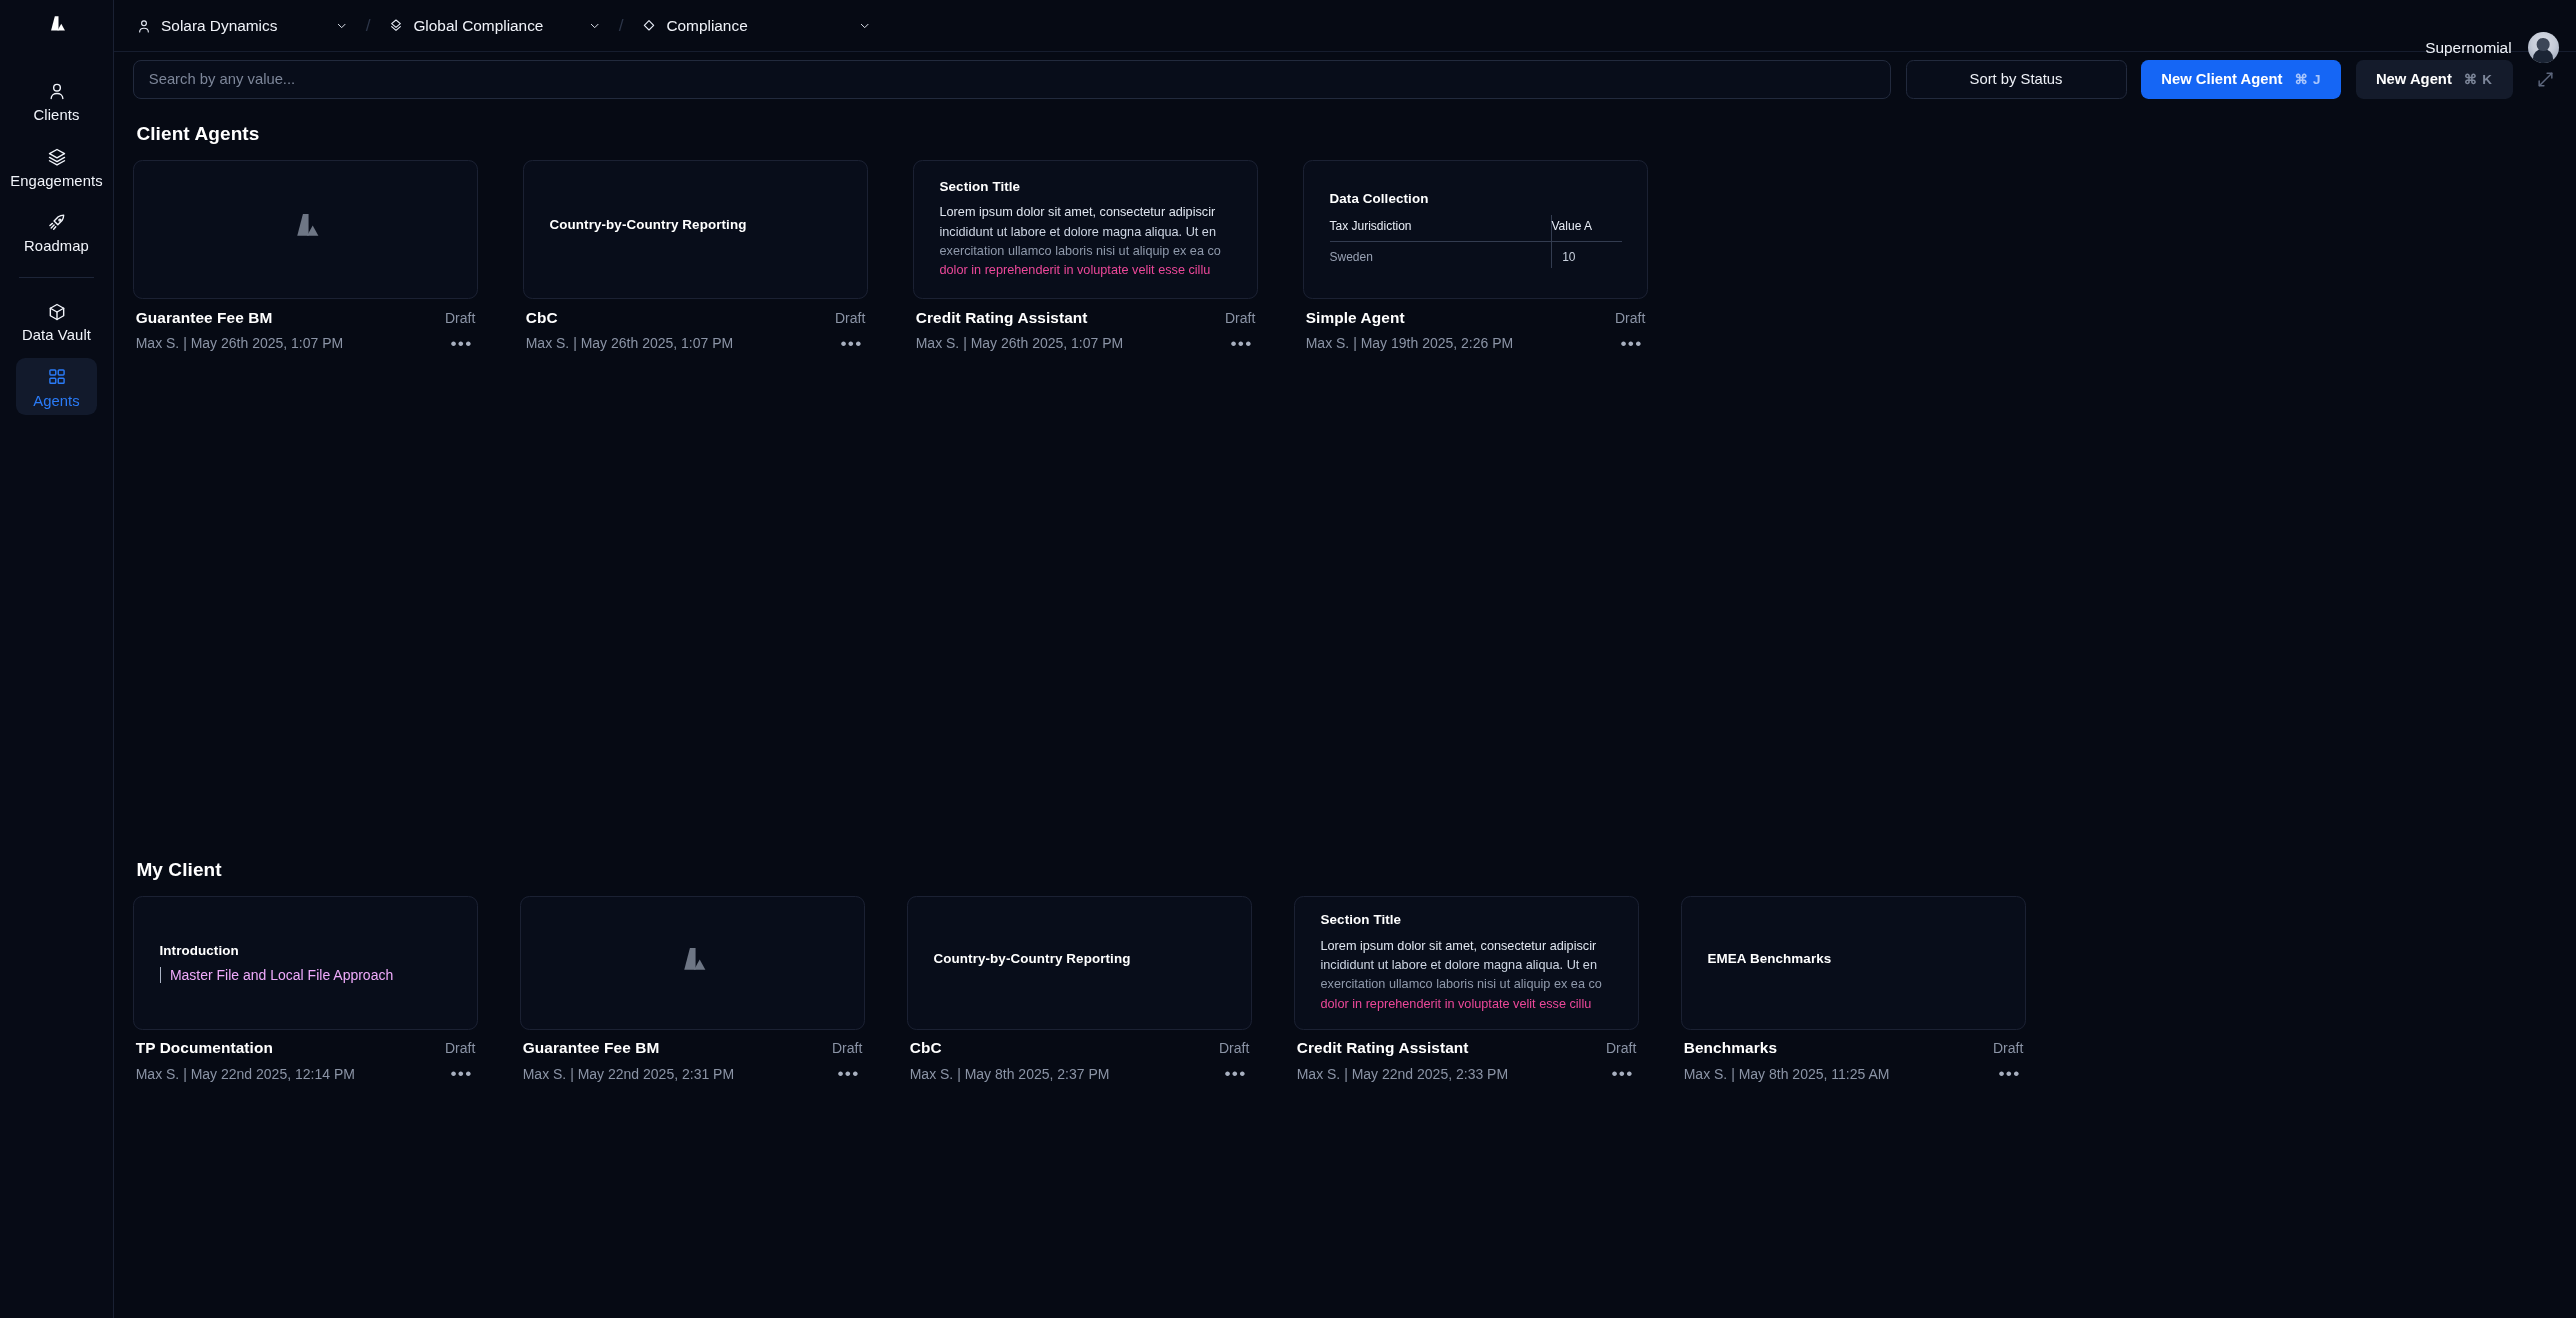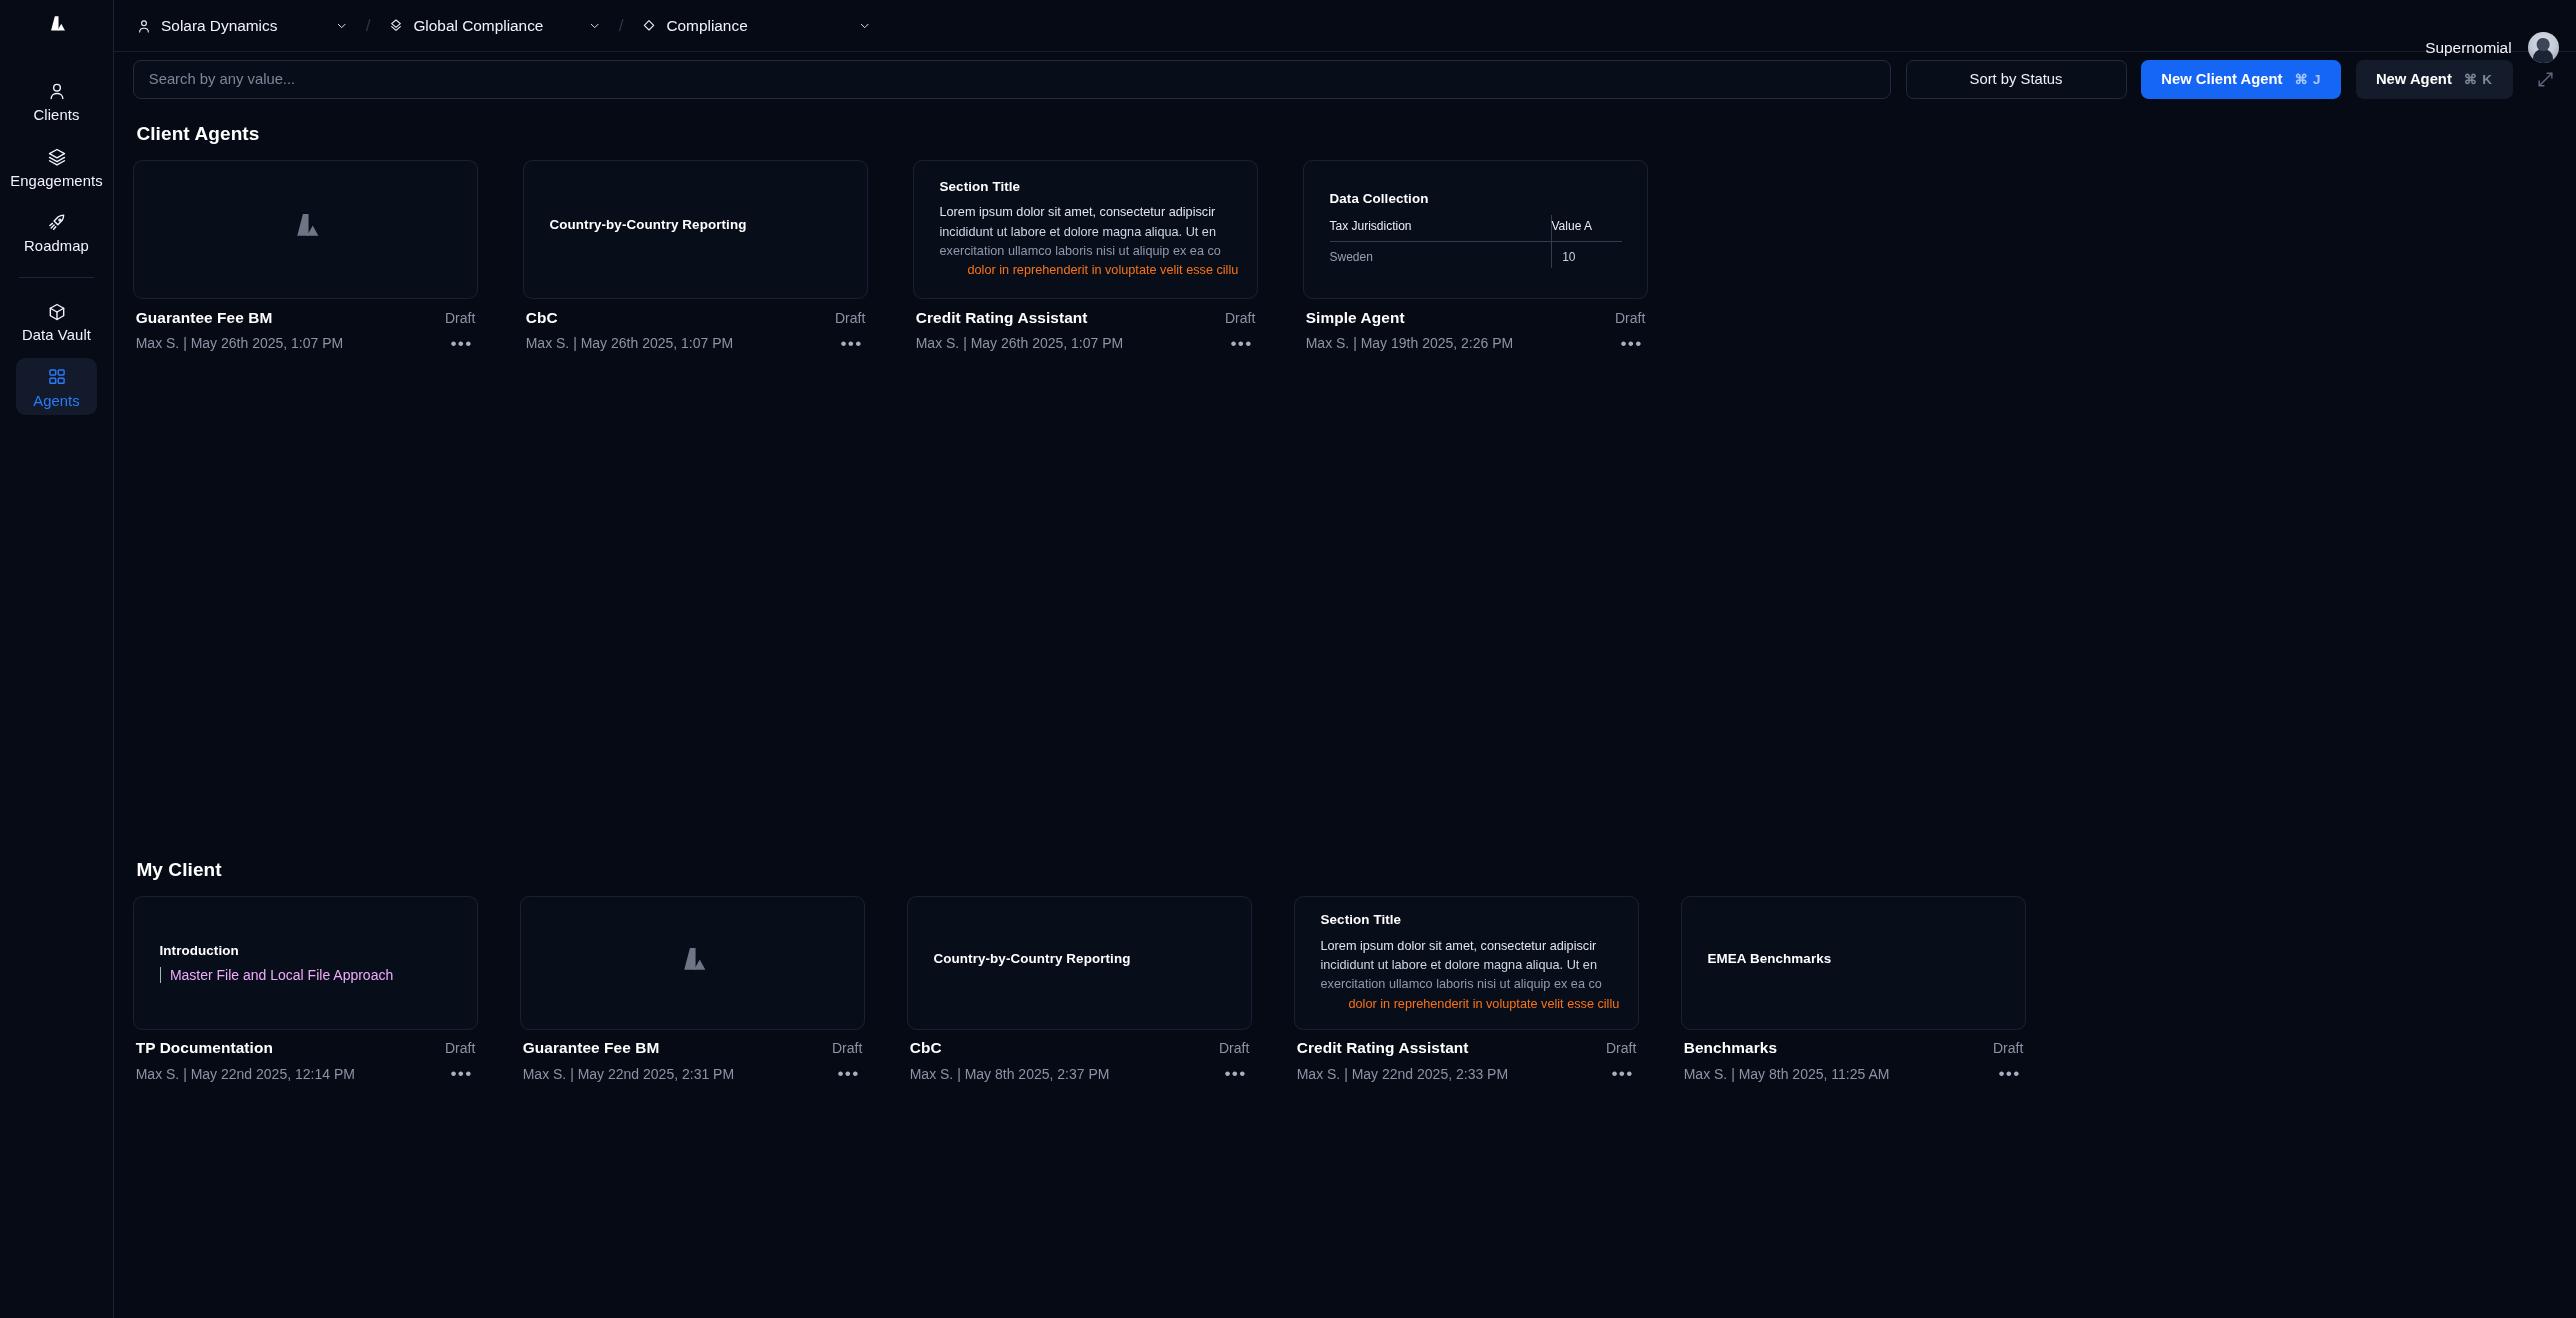--- a/index.html
+++ b/index.html
@@ -115,21 +115,21 @@
     height: 139px; border: 0.7px solid #1b2133; border-radius: 9.4px;
     background: #080d1a; position: relative; overflow: hidden;
     display: flex; flex-direction: column; justify-content: center;
   }
   .card.tall .card-preview { height: 134px; }
   .preview-pad { padding: 0 25.5px; }
   .prev-h { font-size: 13.4px; font-weight: 700; color: #ffffff; margin-bottom: 9.4px; letter-spacing: 0.1px; }
   .prev-body { font-size: 12.7px; line-height: 1.52; color: #dfe5ef; white-space: nowrap; }
   .prev-body .l2 { color: #ced6e4; }
   .prev-body .l3 { color: #8f99ab; }
-  .prev-body .l4 { color: #f97316; margin-left: 28px; }
+  .prev-body .l4 { color: #ec4899; }
   .prev-quote { border-left: 1.3px solid #aab3c4; padding-left: 9.4px; font-size: 14px; color: #f0abfc; }
   .logo-center { display:flex; align-items:center; justify-content:center; height:100%; }
 
   
   .mini-table { width: 100%; font-size: 12px; }
   .mt-row { display: flex; }
   .mt-head .mt-c1, .mt-head .mt-c2 { color: #e8edf6; padding: 4px 0 8px; }
   .mt-c1 { flex: 0 0 221px; }
   .mt-c2 { flex: 1 1 auto; padding-left: 10.7px; border-left: 0.7px solid #2b3purple; }
   .mt-head { border-bottom: 0.7px solid #333c50; }

